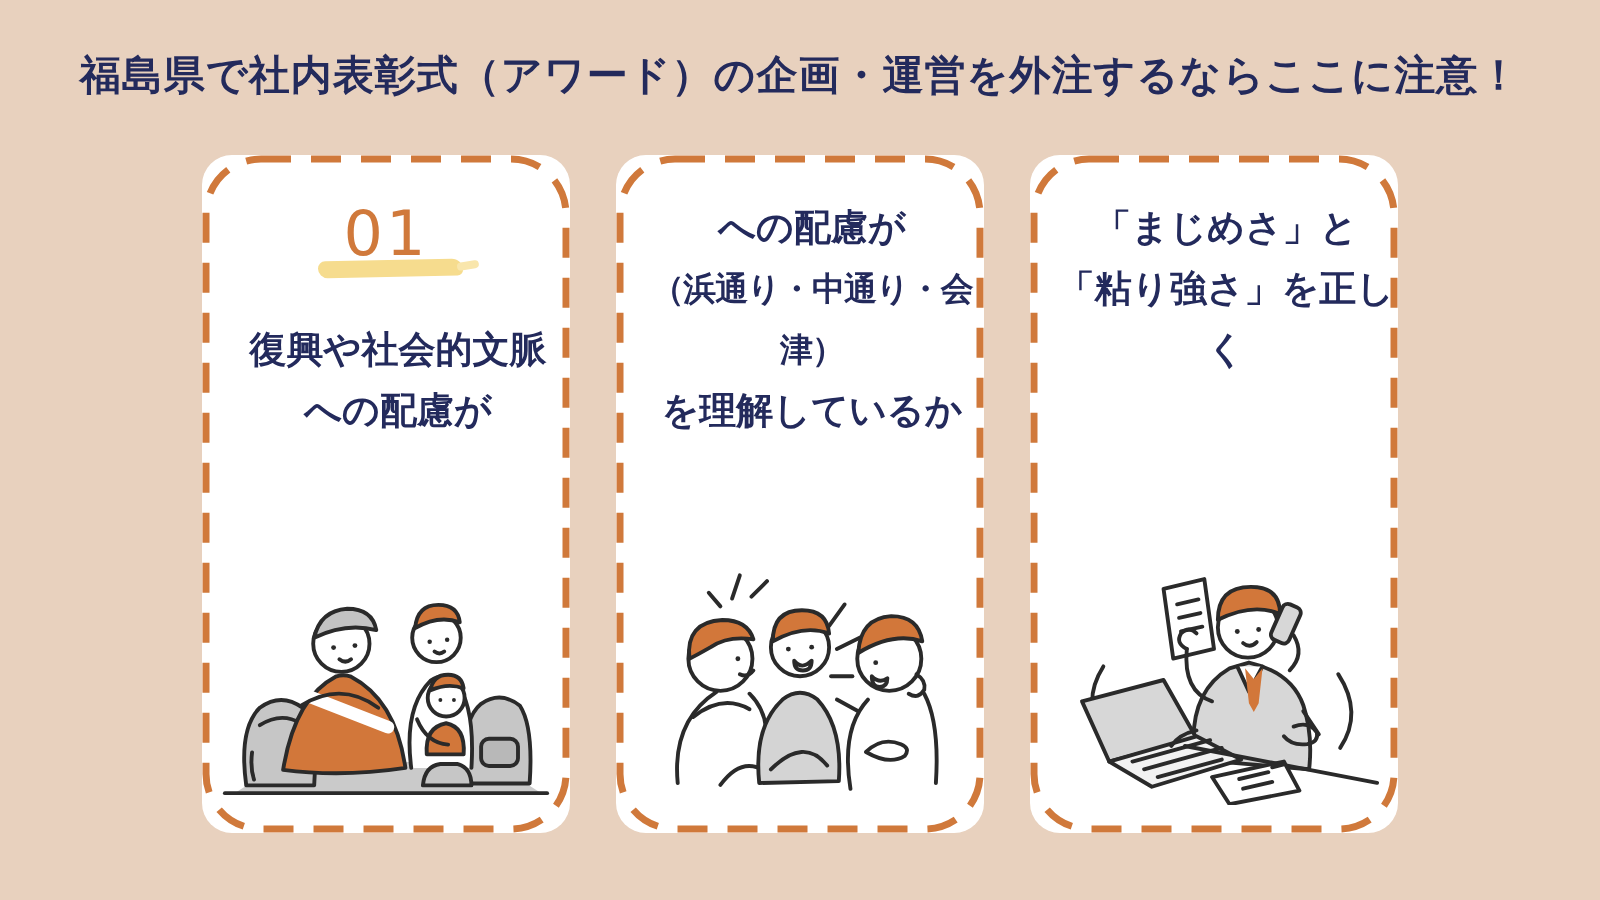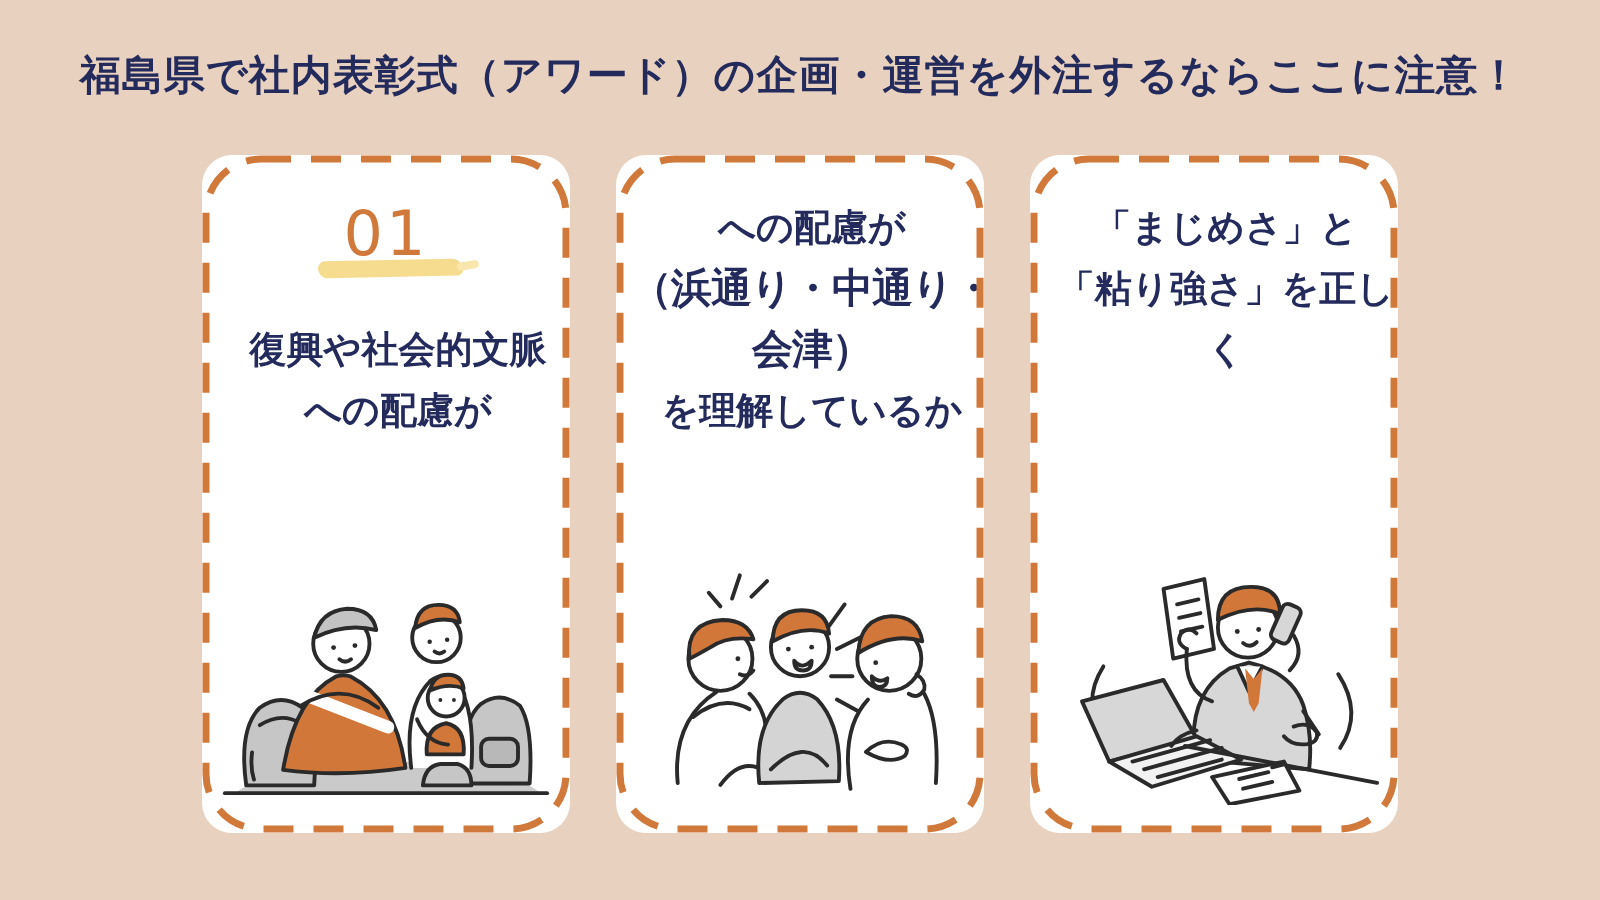--- a/index.html
+++ b/index.html
@@ -55,21 +55,21 @@
   }
 
   .card-text {
     margin-top: 42px;
     text-align: center;
     color: #232A5C; font-weight: bold;
     font-size: 37px; line-height: 61px;
     width: 100%;
     margin-left: 24px;
   }
-  .card-text .line-narrow { font-size: 41px; letter-spacing: -1px; }
+  .card-text .line-narrow { font-size: 33px; letter-spacing: -1px; }
 
   .illo {
     flex: 1; width: 100%;
     display: flex; align-items: flex-end; justify-content: center;
     padding-bottom: 28px;
   }
   .illo svg { display: block; }
 </style>
 </head>
 <body>

